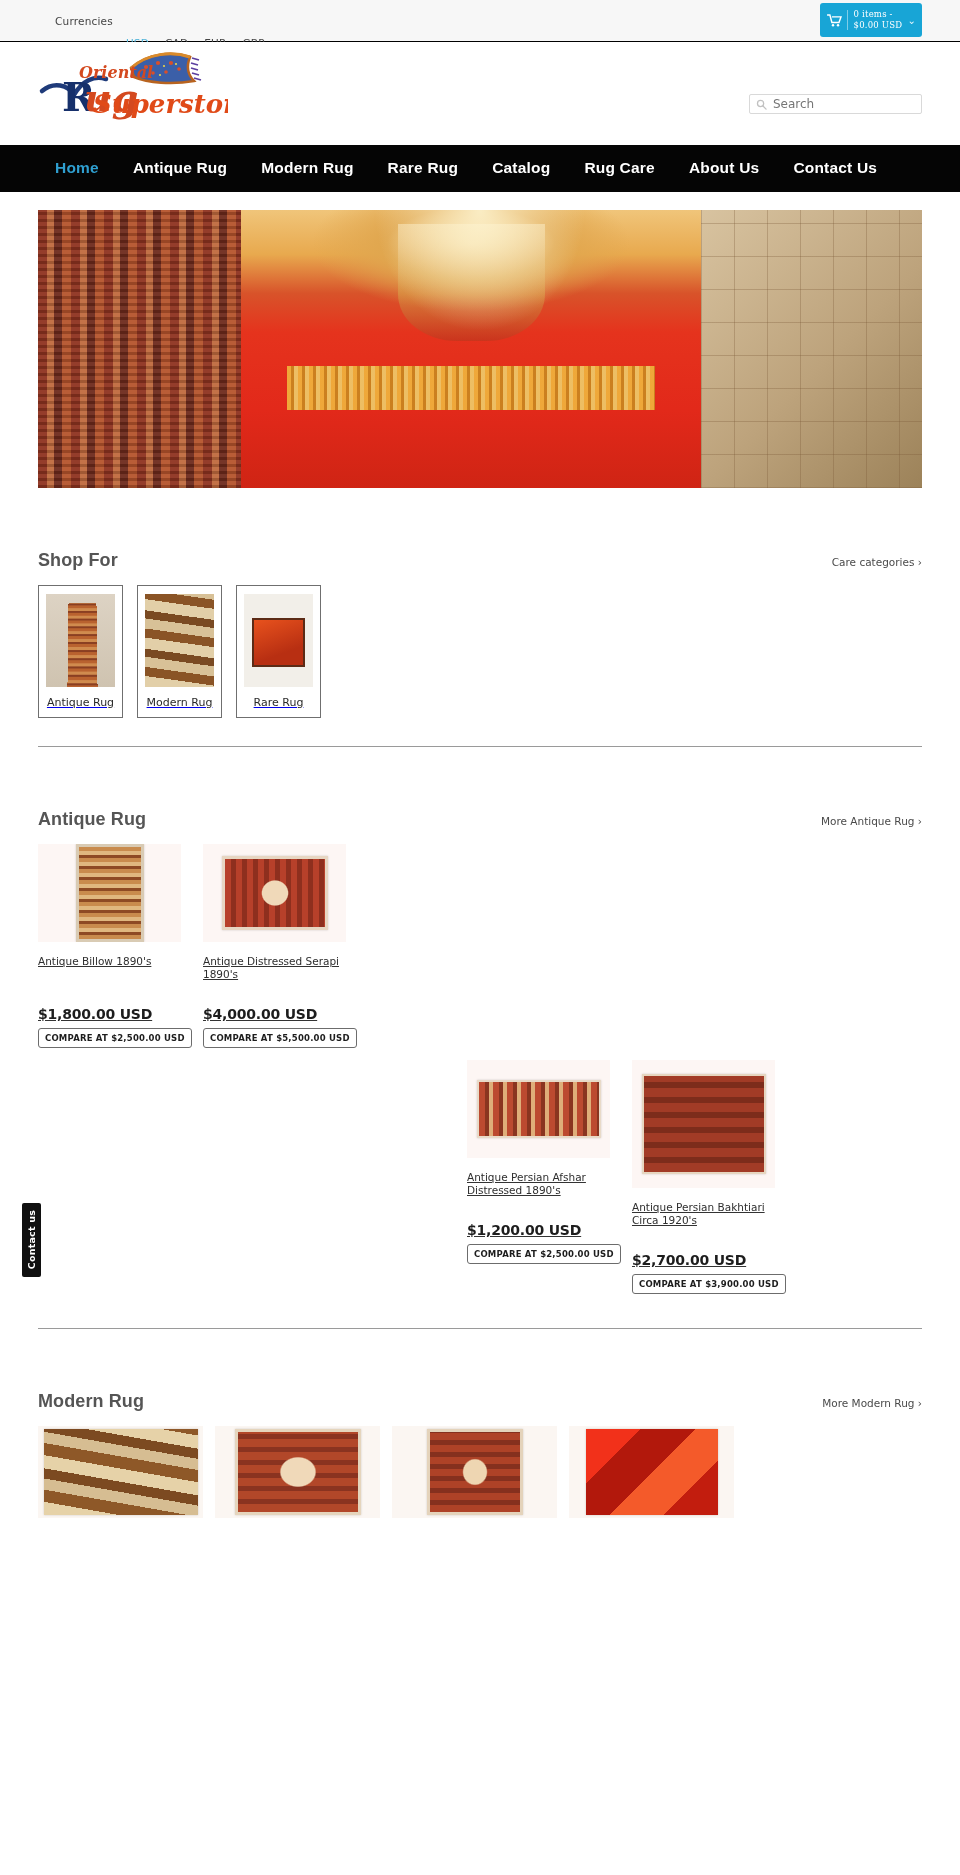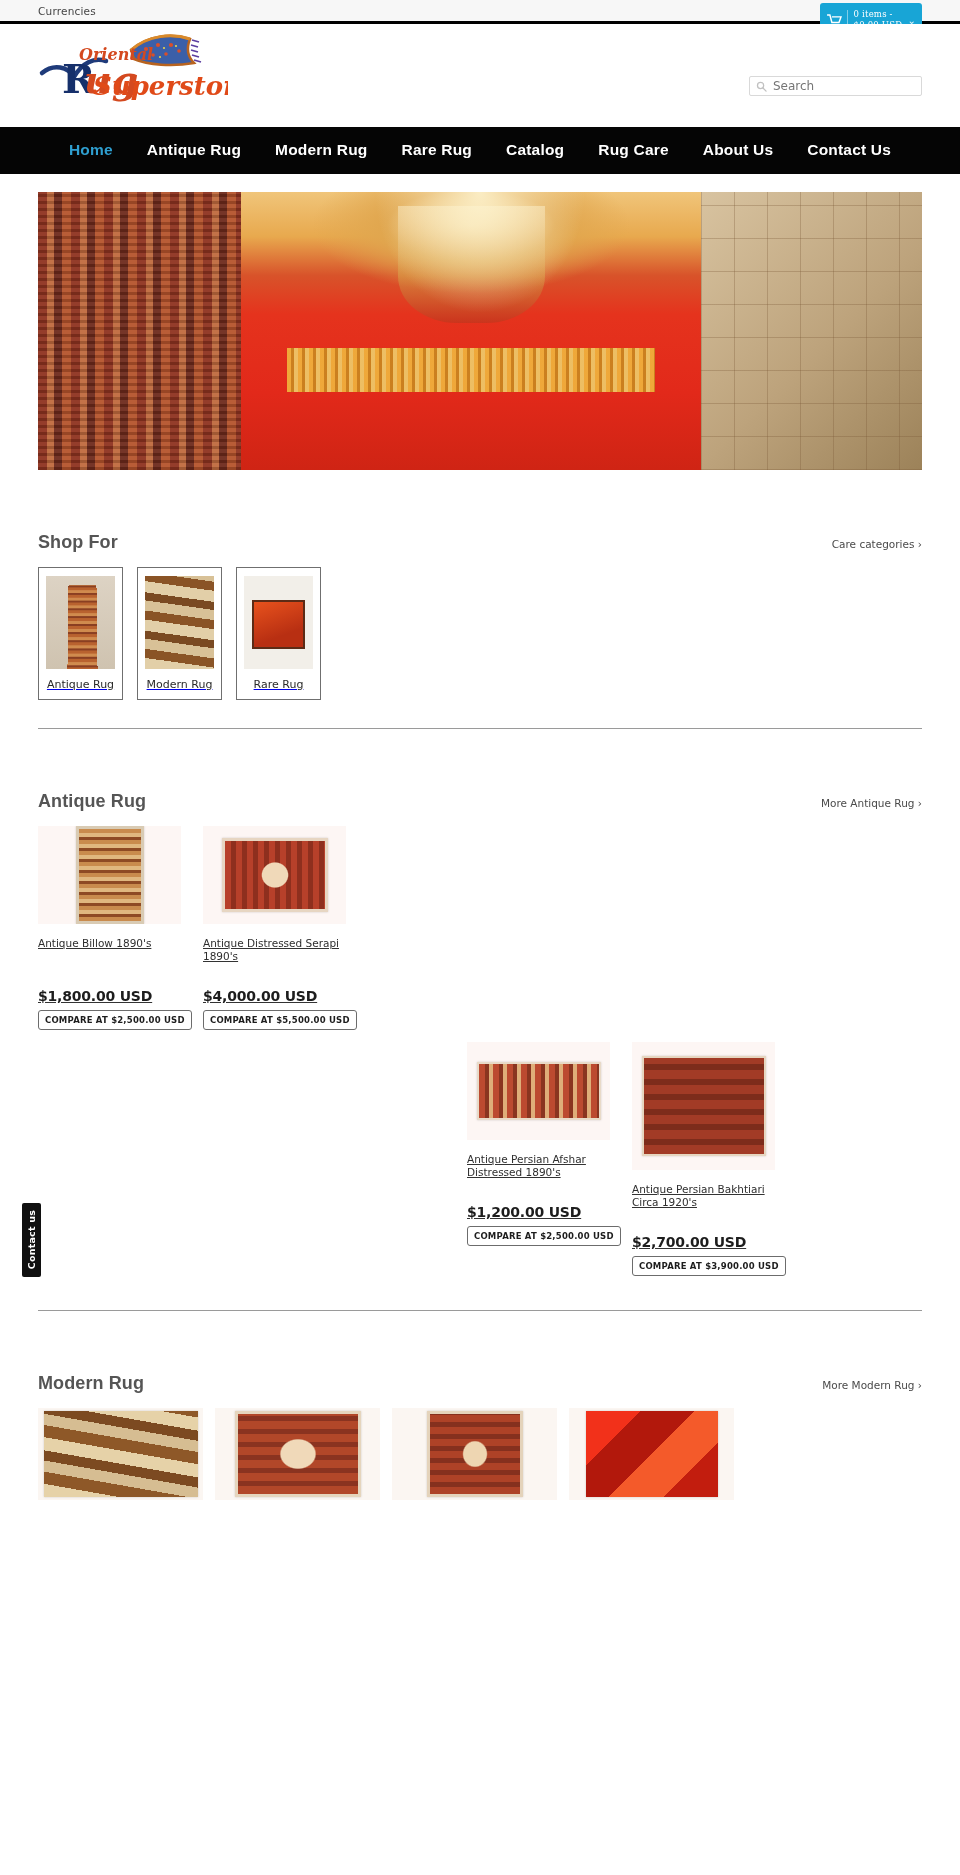--- a/index.html
+++ b/index.html
@@ -8,22 +8,22 @@
     width:960px; height:1875px; overflow:hidden;
     background:#ffffff;
     font-family:"DejaVu Sans", sans-serif;
     font-size:12px; color:#333;
     position:relative;
   }
   .page { width:960px; position:relative; }
 
   
   .currency-bar {
-    height:24px; background:#f7f7f7; border-bottom:3px solid #000000;
-    display:flex; align-items:center; padding-left:38px; gap:10px;
+    height:42px; background:#f7f7f7; border-bottom:1px solid #000000;
+    display:flex; align-items:center; padding-left:55px; gap:10px;
   }
   .currency-bar .label { font-size:10.5px; color:#444; letter-spacing:.2px; }
   .currency-bar .cur {
     font-size:10.5px; color:#444; text-decoration:none; padding:0 3px; letter-spacing:.2px;margin-top:44px;
   }
   .currency-bar .cur.active { color:#4fb3d9; }
 
   
   .cart-box {
     position:absolute; right:38px; top:3px;
@@ -51,21 +51,21 @@
   }
   .search-ico { width:11px; height:11px; margin-right:4px; flex:0 0 auto; opacity:.55;}
   .search-input {
     border:0; outline:0; font-family:"DejaVu Sans", sans-serif;
     font-size:12px; color:#9b9b9b; width:100%; background:transparent;
   }
 
   
   .nav {
     background:#050505; color:#fff; padding:9px 38px 10px 38px;
-    display:flex; flex-wrap:wrap; align-items:center;justify-content:center;
+    display:flex; flex-wrap:wrap; align-items:center;
   }
   .nav a {
     font-family:"Liberation Sans Narrow","Liberation Sans", sans-serif;
     font-weight:bold; font-size:15.5px; color:#ffffff; text-decoration:none;
     letter-spacing:.2px; padding:5px 17px; white-space:nowrap;
   }
   .nav a.active { color:#2f9fd0; }
 
   
   .hero-wrap { padding:18px 38px 0 38px; }

